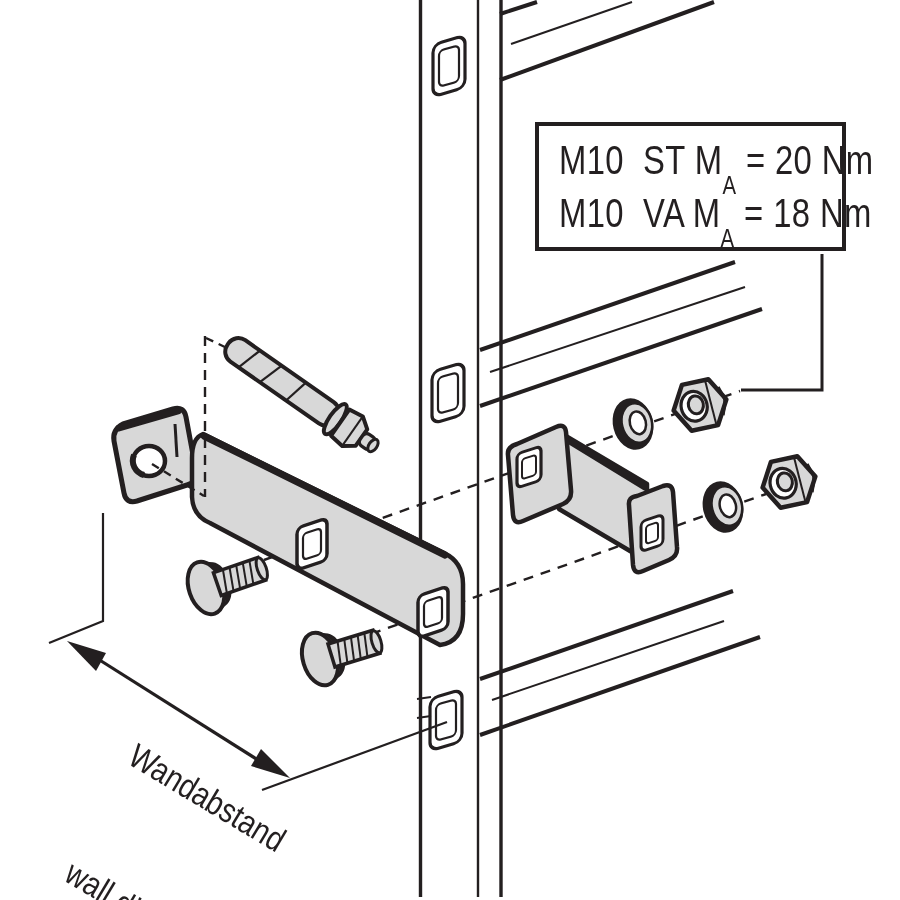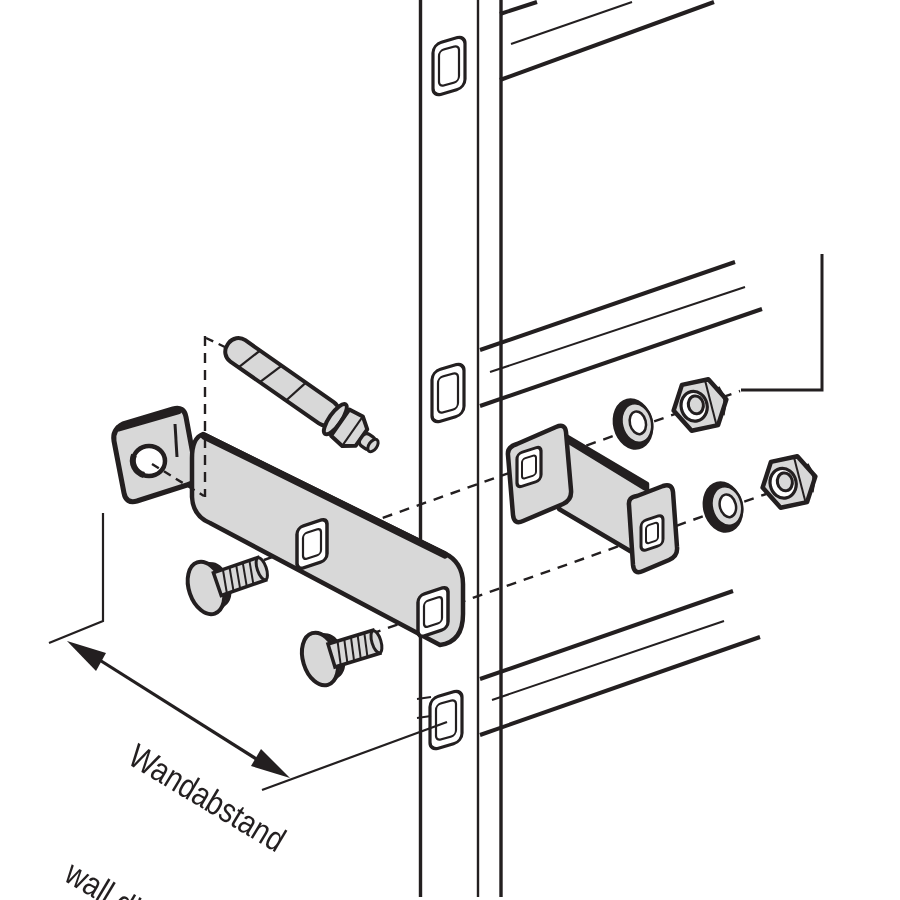--- a/index.html
+++ b/index.html
@@ -186,20 +186,28 @@
     <ellipse class="part" cx="-4" cy="-1" rx="7.5" ry="9" stroke-width="3"></ellipse>
   </g>
 
   <g>
     <line class="ink-s" x1="205" y1="336" x2="205" y2="497" stroke-width="2.4" stroke-dasharray="10 7"></line>
     <line class="ink-s" x1="206" y1="338" x2="229" y2="349" stroke-width="2.4" stroke-dasharray="8 6"></line>
     <line class="ink-s" x1="152" y1="464" x2="204" y2="496" stroke-width="2.4" stroke-dasharray="8 6"></line>
   </g>
 </svg>
 
+  <div class="torque-box">
+    <div class="tq-row">
+      <span class="tq-text"><span>M10  ST M</span><sub>A</sub><span> = 20 Nm</span></span>
+    </div>
+    <div class="tq-row">
+      <span class="tq-text"><span>M10  VA M</span><sub>A</sub><span> = 18 Nm</span></span>
+    </div>
+  </div>
 
   <div class="wall-label">
     <div class="inner">
       <div>Wandabstand</div>
       <div>wall distance</div>
     </div>
   </div>
 
 </div>
 

